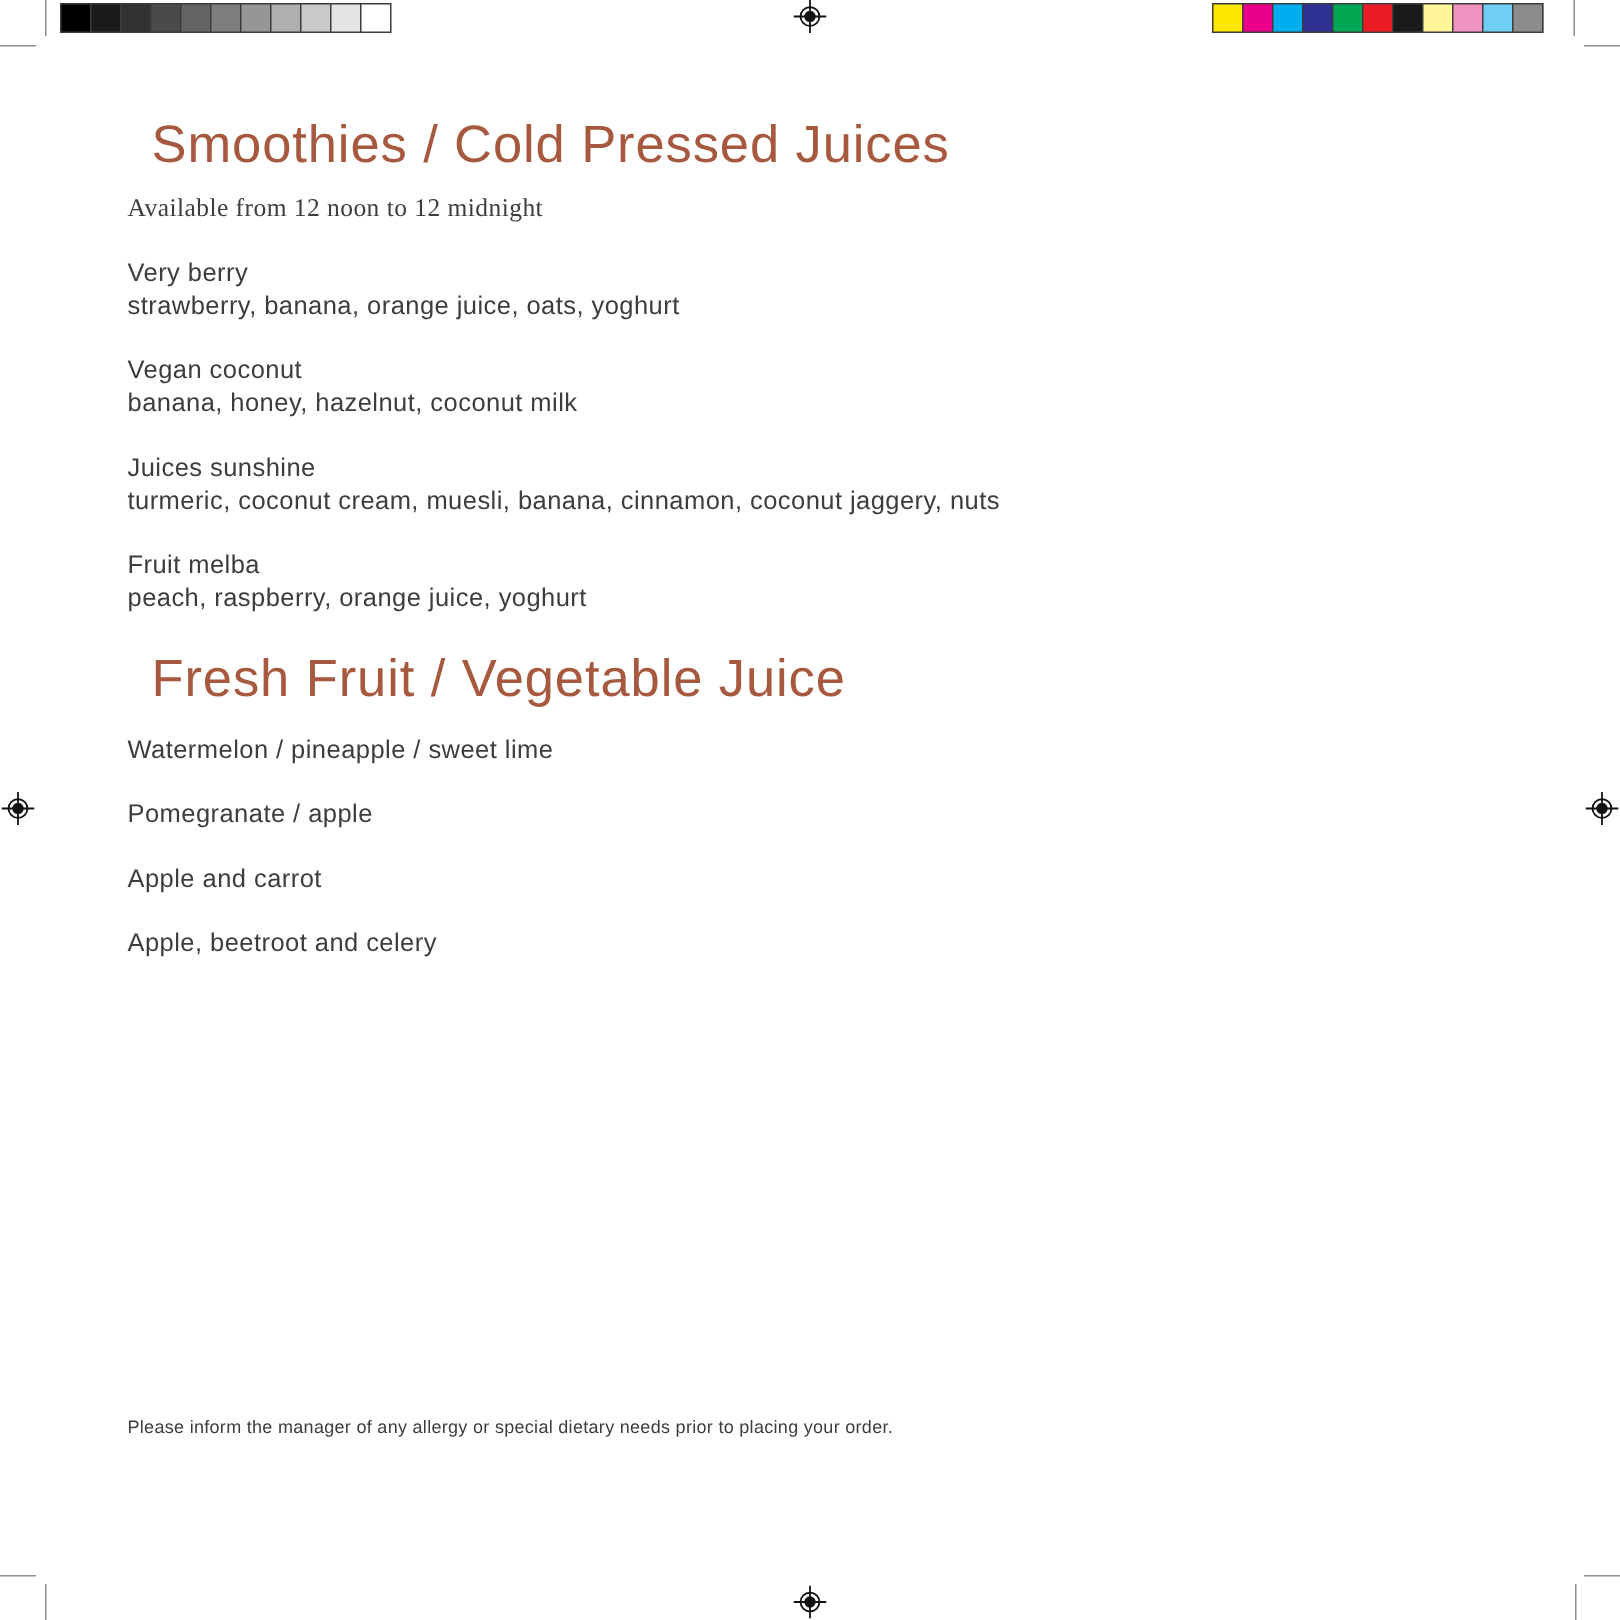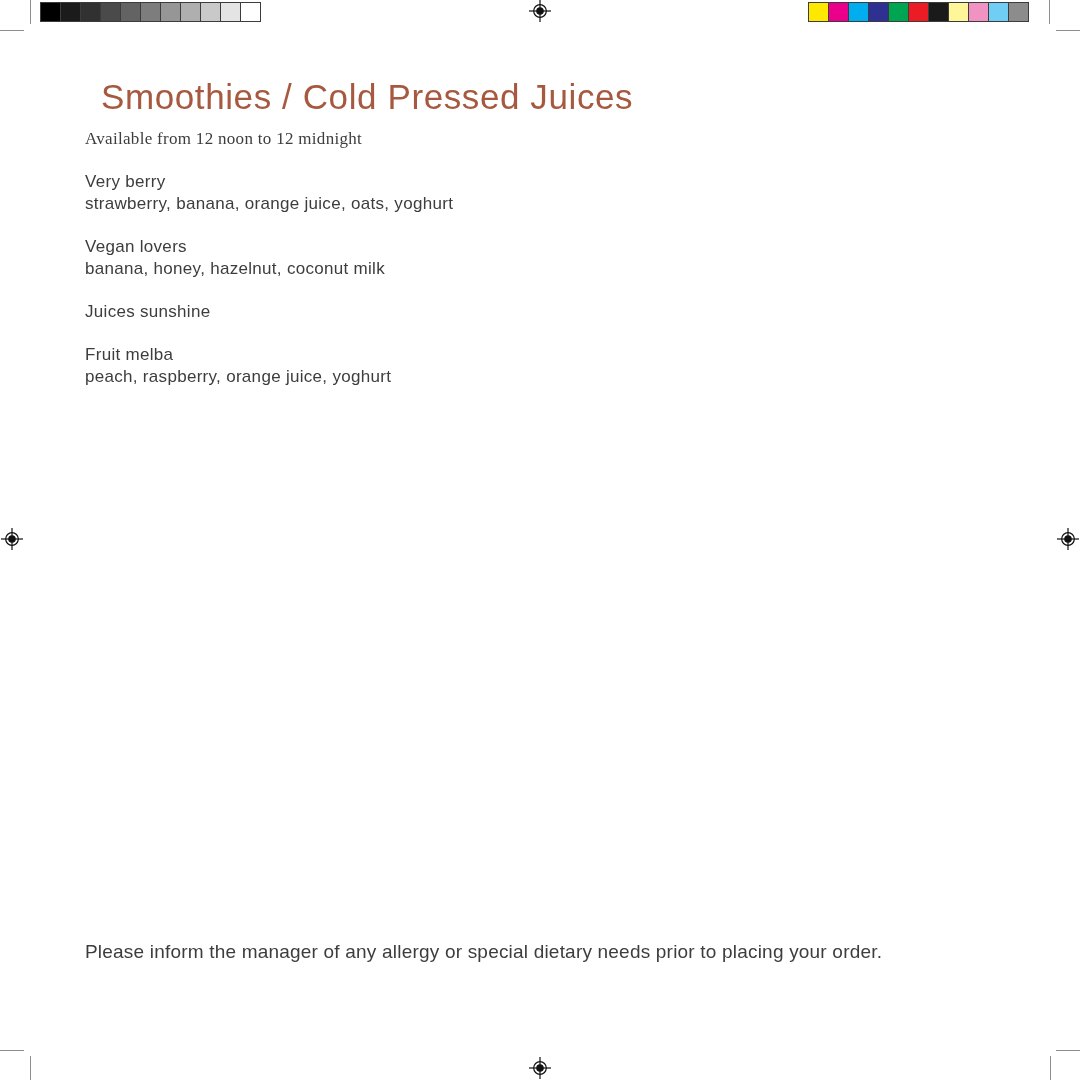--- a/index.html
+++ b/index.html
@@ -48,21 +48,21 @@
     margin: 4px 0 0 0;
     font-family: Liberation Serif, serif;
   }
   .menu-item { margin-top: 21px; }
   .item-name, .item-desc {
     font-size: 17px; line-height: 22px;
     letter-spacing: 0.3px;
   }
   .footer-note {
     position: absolute; left: 85px; top: 943px;
-    font-size: 19px; line-height: 17px;
+    font-size: 12px; line-height: 17px;
     letter-spacing: 0.2px;
     color: var(--body-color, #3d3d3d);
   }
 </style>
 </head>
 <body>
 
 <div class="bar" id="grayscale-bar">
     <div class="swatch" style="background: rgb(0, 0, 0);"></div>
     <div class="swatch" style="background: rgb(27, 27, 27);"></div>
@@ -134,26 +134,42 @@
 
 <div class="content">
     <section class="menu-section first">
       <h1 class="menu-title">Smoothies / Cold Pressed Juices</h1>
       <div class="menu-subtitle">Available from 12 noon to 12 midnight</div>
       <div class="menu-item">
         <div class="item-name">Very berry</div>
         <div class="item-desc">strawberry, banana, orange juice, oats, yoghurt</div>
       </div>
       <div class="menu-item">
-        <div class="item-name">Vegan lovers</div>
+        <div class="item-name">Vegan coconut</div>
         <div class="item-desc">banana, honey, hazelnut, coconut milk</div>
       </div>
       <div class="menu-item">
         <div class="item-name">Juices sunshine</div>
+        <div class="item-desc">turmeric, coconut cream, muesli, banana, cinnamon, coconut jaggery, nuts</div>
       </div>
       <div class="menu-item">
         <div class="item-name">Fruit melba</div>
         <div class="item-desc">peach, raspberry, orange juice, yoghurt</div>
+      </div>
+    </section>
+    <section class="menu-section">
+      <h1 class="menu-title">Fresh Fruit / Vegetable Juice</h1>
+      <div class="menu-item">
+        <div class="item-name">Watermelon / pineapple / sweet lime</div>
+      </div>
+      <div class="menu-item">
+        <div class="item-name">Pomegranate / apple</div>
+      </div>
+      <div class="menu-item">
+        <div class="item-name">Apple and carrot</div>
+      </div>
+      <div class="menu-item">
+        <div class="item-name">Apple, beetroot and celery</div>
       </div>
     </section>
   </div>
 
 <div class="footer-note">Please inform the manager of any allergy or special dietary needs prior to placing your order.</div>
 
 </body></html>

